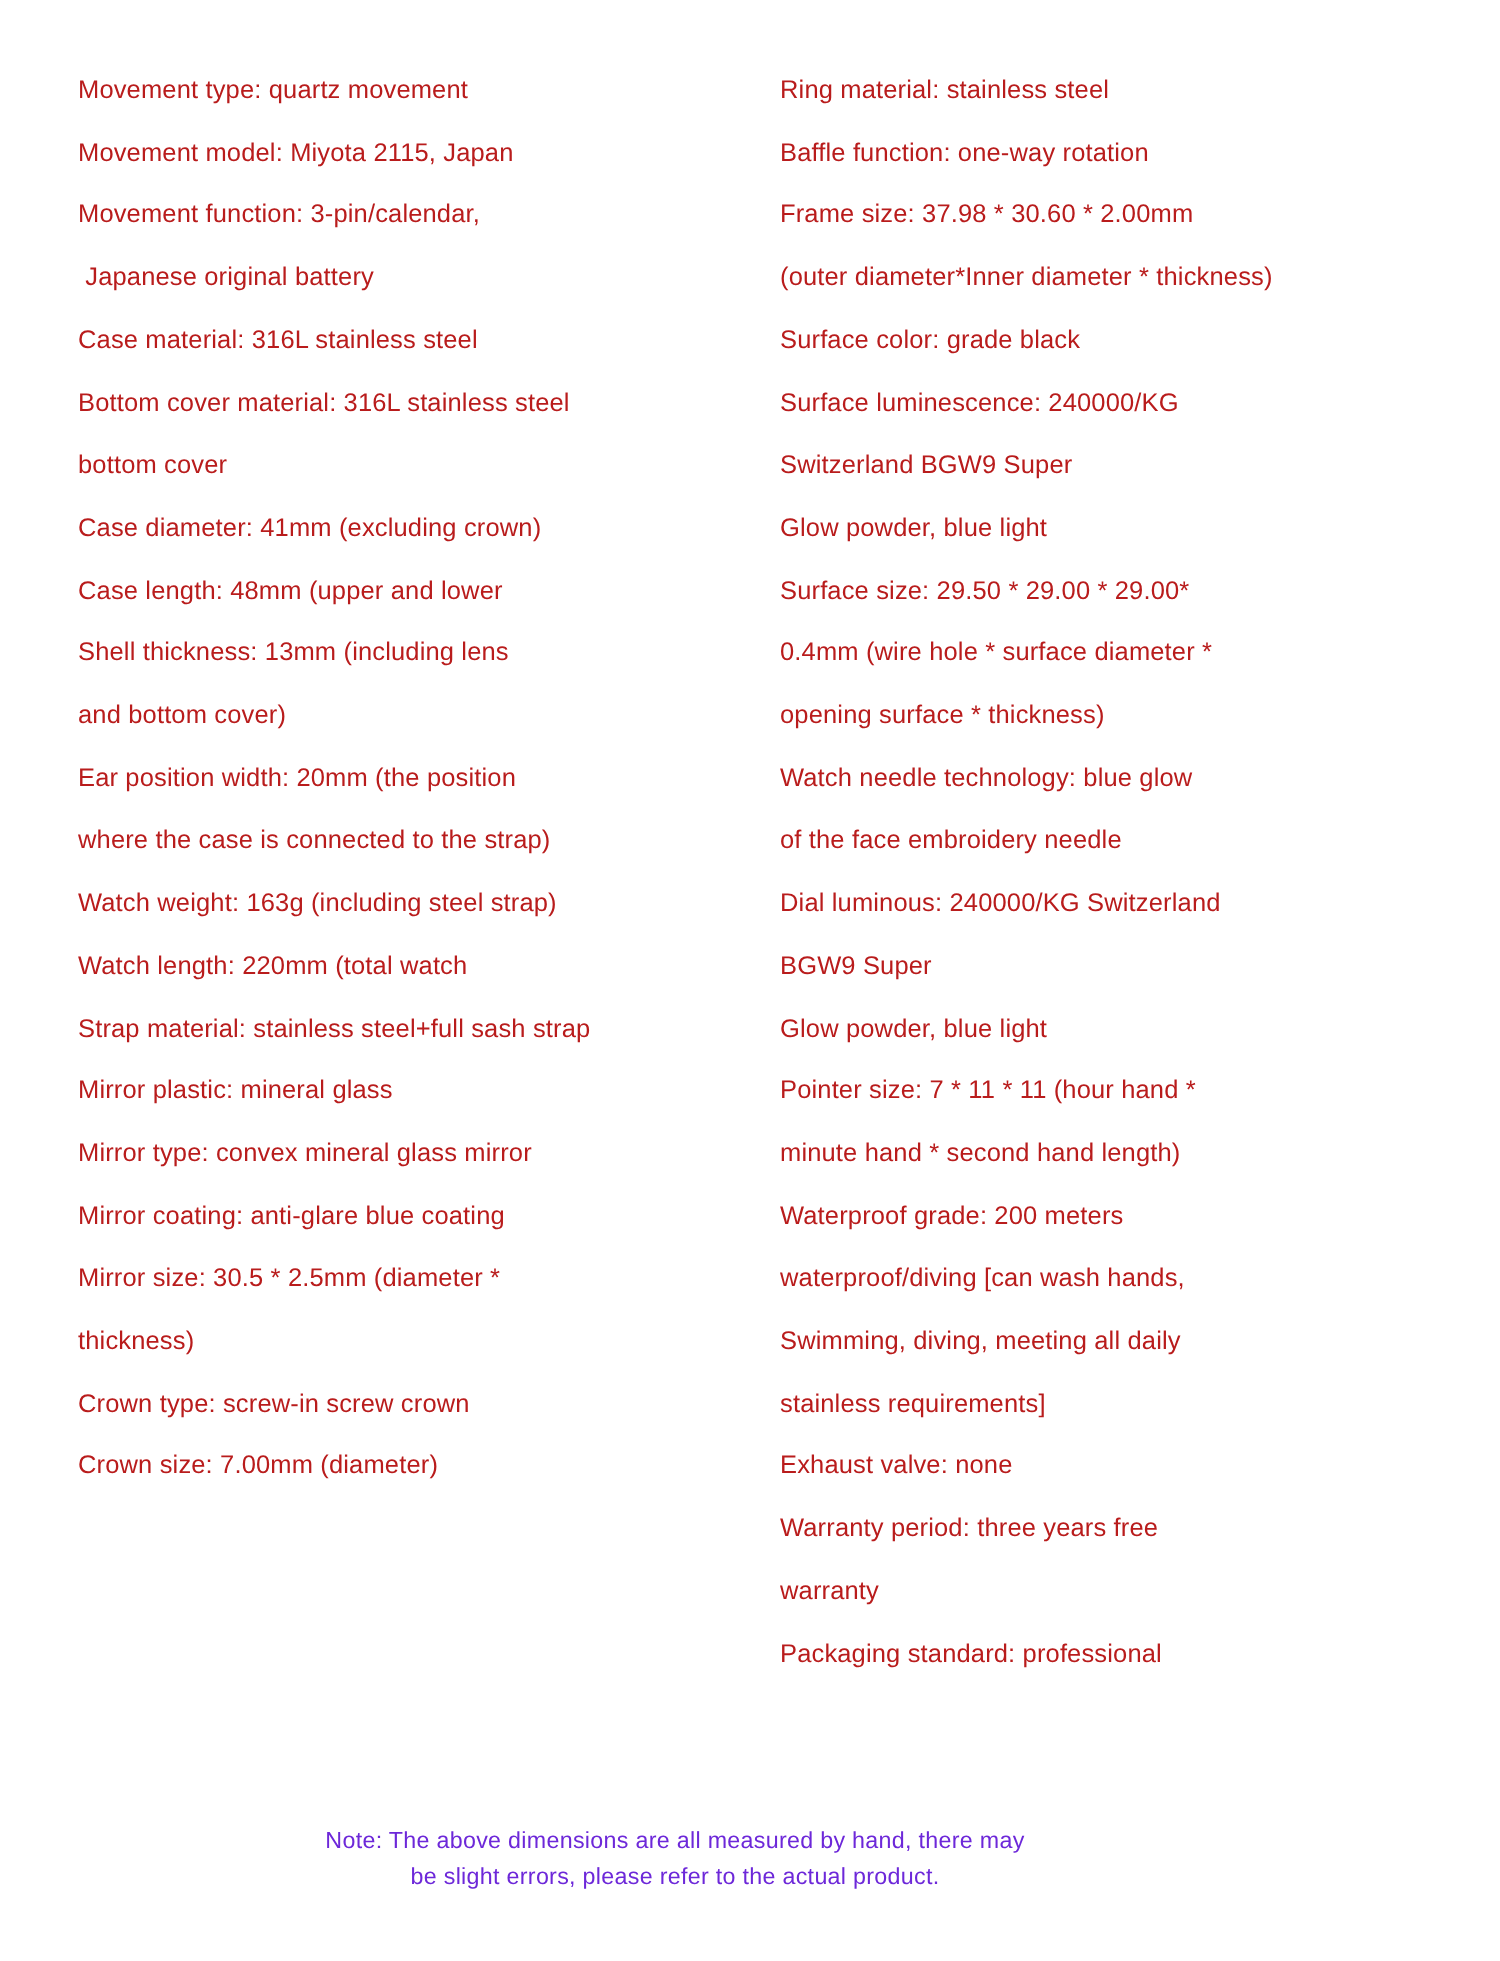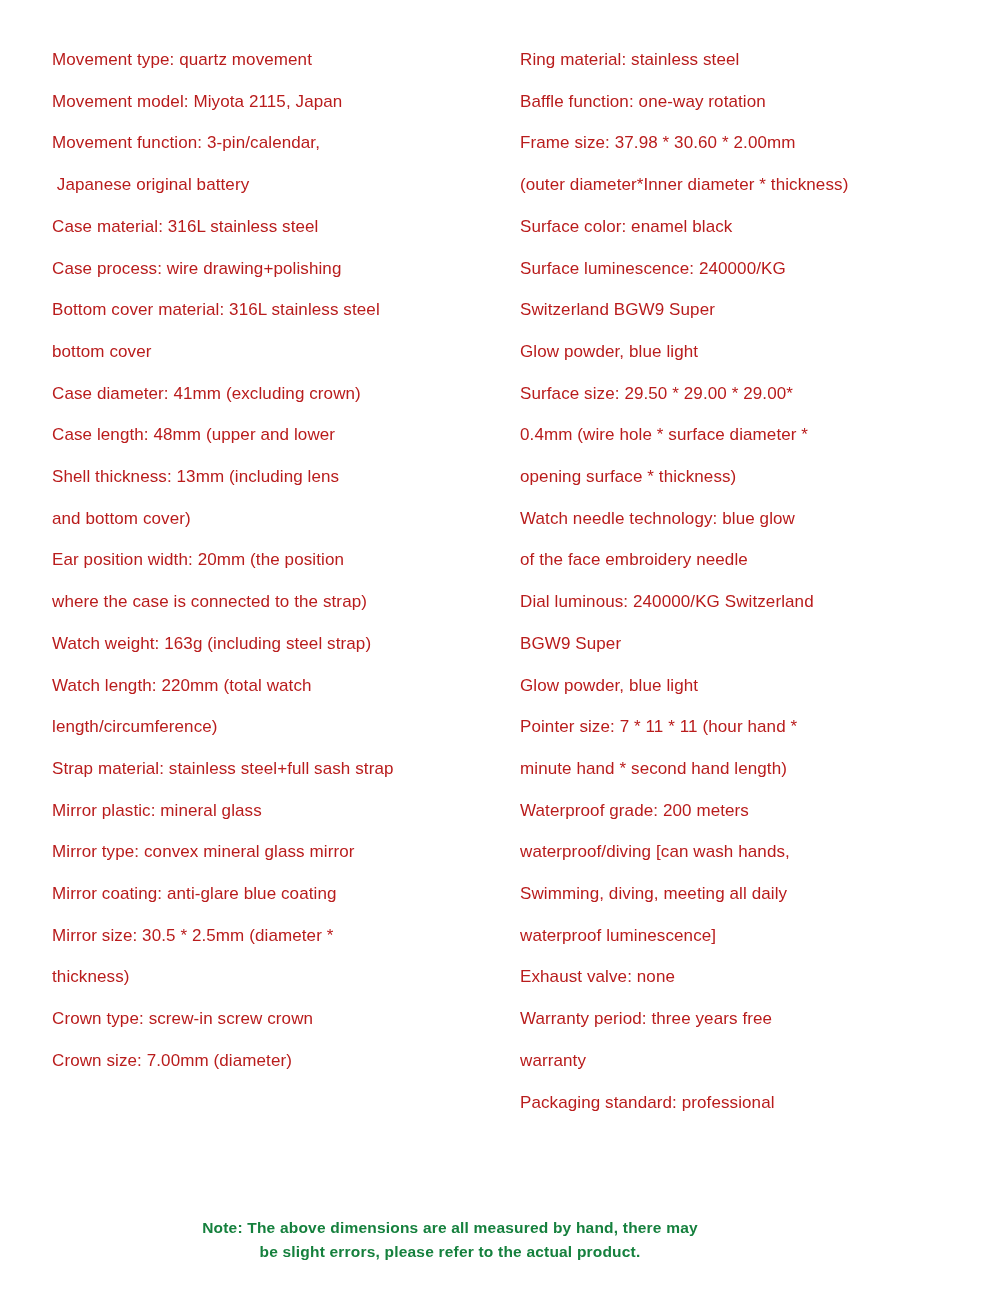--- a/index.html
+++ b/index.html
@@ -30,81 +30,78 @@
     white-space: pre; 
   }
   .footnote {
     position: absolute;
     top: 1216px;
     left: 0;
     width: 900px;
     text-align: center;
     font-size: 15.5px;
     line-height: 24px;
-    color: #15803d;
+    color: #6d28d9;
     letter-spacing: 0.2px;
-    font-weight: bold;
   }
 </style>
 </head>
 <body>
 
 <div class="page">
 
   <div class="spec-col spec-col-left">
       <div class="spec-line">Movement type: quartz movement</div>
       <div class="spec-line">Movement model: Miyota 2115, Japan</div>
       <div class="spec-line">Movement function: 3-pin/calendar,</div>
       <div class="spec-line"> Japanese original battery</div>
       <div class="spec-line">Case material: 316L stainless steel</div>
-      <div class="spec-line">Case process: wire drawing+polishing</div>
       <div class="spec-line">Bottom cover material: 316L stainless steel</div>
       <div class="spec-line">bottom cover</div>
       <div class="spec-line">Case diameter: 41mm (excluding crown)</div>
       <div class="spec-line">Case length: 48mm (upper and lower</div>
       <div class="spec-line">Shell thickness: 13mm (including lens</div>
       <div class="spec-line">and bottom cover)</div>
       <div class="spec-line">Ear position width: 20mm (the position</div>
       <div class="spec-line">where the case is connected to the strap)</div>
       <div class="spec-line">Watch weight: 163g (including steel strap)</div>
       <div class="spec-line">Watch length: 220mm (total watch</div>
-      <div class="spec-line">length/circumference)</div>
       <div class="spec-line">Strap material: stainless steel+full sash strap</div>
       <div class="spec-line">Mirror plastic: mineral glass</div>
       <div class="spec-line">Mirror type: convex mineral glass mirror</div>
       <div class="spec-line">Mirror coating: anti-glare blue coating</div>
       <div class="spec-line">Mirror size: 30.5 * 2.5mm (diameter *</div>
       <div class="spec-line">thickness)</div>
       <div class="spec-line">Crown type: screw-in screw crown</div>
       <div class="spec-line">Crown size: 7.00mm (diameter)</div>
     </div>
 
   <div class="spec-col spec-col-right">
       <div class="spec-line">Ring material: stainless steel</div>
       <div class="spec-line">Baffle function: one-way rotation</div>
       <div class="spec-line">Frame size: 37.98 * 30.60 * 2.00mm</div>
       <div class="spec-line">(outer diameter*Inner diameter * thickness)</div>
-      <div class="spec-line">Surface color: enamel black</div>
+      <div class="spec-line">Surface color: grade black</div>
       <div class="spec-line">Surface luminescence: 240000/KG</div>
       <div class="spec-line">Switzerland BGW9 Super</div>
       <div class="spec-line">Glow powder, blue light</div>
       <div class="spec-line">Surface size: 29.50 * 29.00 * 29.00*</div>
       <div class="spec-line">0.4mm (wire hole * surface diameter *</div>
       <div class="spec-line">opening surface * thickness)</div>
       <div class="spec-line">Watch needle technology: blue glow</div>
       <div class="spec-line">of the face embroidery needle</div>
       <div class="spec-line">Dial luminous: 240000/KG Switzerland</div>
       <div class="spec-line">BGW9 Super</div>
       <div class="spec-line">Glow powder, blue light</div>
       <div class="spec-line">Pointer size: 7 * 11 * 11 (hour hand *</div>
       <div class="spec-line">minute hand * second hand length)</div>
       <div class="spec-line">Waterproof grade: 200 meters</div>
       <div class="spec-line">waterproof/diving [can wash hands,</div>
       <div class="spec-line">Swimming, diving, meeting all daily</div>
-      <div class="spec-line">waterproof luminescence]</div>
+      <div class="spec-line">stainless requirements]</div>
       <div class="spec-line">Exhaust valve: none</div>
       <div class="spec-line">Warranty period: three years free</div>
       <div class="spec-line">warranty</div>
       <div class="spec-line">Packaging standard: professional</div>
     </div>
 
   <div class="footnote">
     <div class="note-line">Note: The above dimensions are all measured by hand, there may</div>
     <div class="note-line">be slight errors, please refer to the actual product.</div>
   </div>

